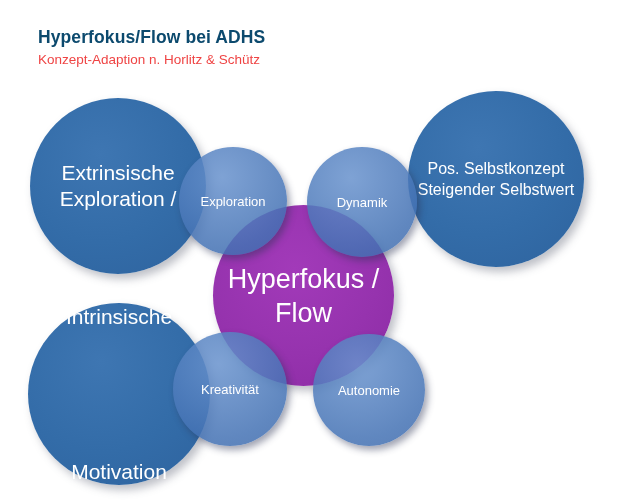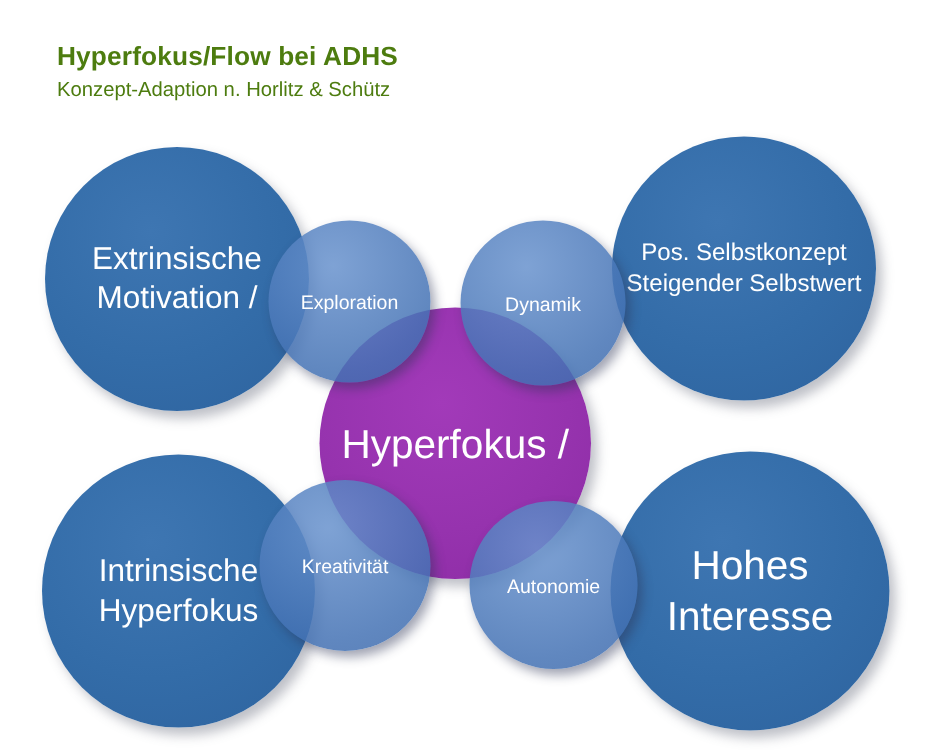--- a/index.html
+++ b/index.html
@@ -5,25 +5,25 @@
   html,body{margin:0;padding:0;background:#ffffff;}
   #stage{
     position:relative;
     width:621px;height:500px;
     background:#ffffff;
     overflow:hidden;
     font-family:"Liberation Sans","DejaVu Sans",sans-serif;
   }
   .header{position:absolute;left:38px;top:26px;}
   .title{
-    font-size:17.5px;font-weight:bold;color:#4d7c0f;
+    font-size:17.5px;font-weight:bold;color:#0c4a6e;
     letter-spacing:.1px;line-height:22px;
   }
   .subtitle{
-    font-size:13.5px;color:#4d7c0f;line-height:18px;margin-top:3px;
+    font-size:13.5px;color:#ef4444;line-height:18px;margin-top:3px;
   }
   .circle{
     position:absolute;border-radius:50%;
     display:flex;flex-direction:column;align-items:center;justify-content:center;
     text-align:center;color:#ffffff;
   }
   .big{
     background:radial-gradient(circle at 40% 32%, #3e76b2 0%, #336ca8 55%, #2e639e 100%);
     box-shadow:4px 5px 8px rgba(110,115,130,0.45);
     z-index:1;
@@ -34,61 +34,58 @@
     z-index:2;
   }
   .small{
     background:radial-gradient(circle at 40% 28%, rgba(104,146,205,0.85) 0%, rgba(68,114,180,0.85) 70%, rgba(60,104,170,0.85) 100%);
     box-shadow:3px 4px 7px rgba(45,50,85,0.45);
     z-index:3;
     font-size:13px;
   }
   .big-tl{left:30px;top:98px;width:176px;height:176px;font-size:21px;line-height:26px;}
   .big-tr{left:408px;top:91px;width:176px;height:176px;font-size:16px;line-height:21px;align-items:center;}
-  .big-bl{left:28px;top:303px;width:182px;height:182px;font-size:21px;line-height:27px;}
+  .big-bl{left:28px;top:303px;width:182px;height:182px;font-size:21px;line-height:27px;justify-content:space-between;}
   .big-br{left:407px;top:301px;width:186px;height:186px;font-size:27px;line-height:34px;}
   .center-node{left:213px;top:205px;width:181px;height:181px;font-size:27px;line-height:34px;}
   .sm-exploration{left:179px;top:147px;width:108px;height:108px;}
   .sm-dynamik{left:307px;top:147px;width:110px;height:110px;text-align:center;}
-  .sm-kreativitaet{left:173px;top:320px;width:114px;height:114px;}
+  .sm-kreativitaet{left:173px;top:332px;width:114px;height:114px;}
   .sm-autonomie{left:313px;top:334px;width:112px;height:112px;align-items:center;}
   .line{display:block;}
 </style>
 </head>
 <body>
 
 <div id="stage">
 
   <div class="header">
     <div class="title">Hyperfokus/Flow bei ADHS</div>
     <div class="subtitle">Konzept-Adaption n. Horlitz &amp; Schütz</div>
   </div>
 
   <div class="circle big big-tl">
     <span class="line">Extrinsische</span>
-    <span class="line">Motivation /</span>
+    <span class="line">Exploration /</span>
   </div>
 
   <div class="circle big big-tr">
     <span class="line">Pos. Selbstkonzept</span>
     <span class="line">Steigender Selbstwert</span>
   </div>
 
   <div class="circle big big-bl">
     <span class="line">Intrinsische</span>
-    <span class="line">Hyperfokus</span>
+    <span class="line">Motivation</span>
   </div>
 
-  <div class="circle big big-br">
-    <span class="line">Hohes</span>
-    <span class="line">Interesse</span>
-  </div>
 
   <div class="circle center-node">
     <span class="line">Hyperfokus /</span>
+    <span class="line">Flow</span>
   </div>
 
   <div class="circle small sm-exploration">
     <span class="line">Exploration</span>
   </div>
 
   <div class="circle small sm-dynamik">
     <span class="line">Dynamik</span>
   </div>
 

